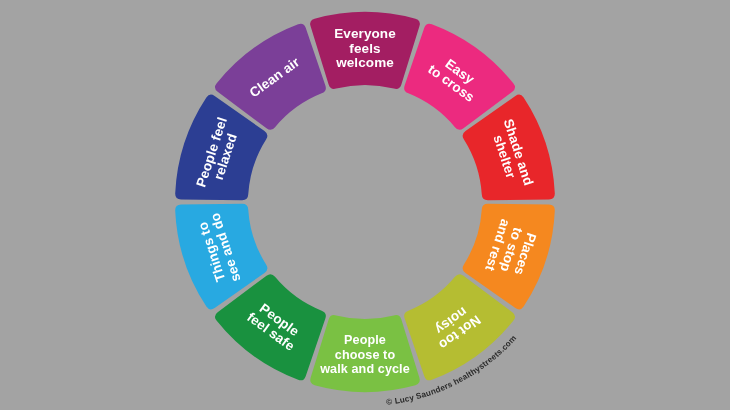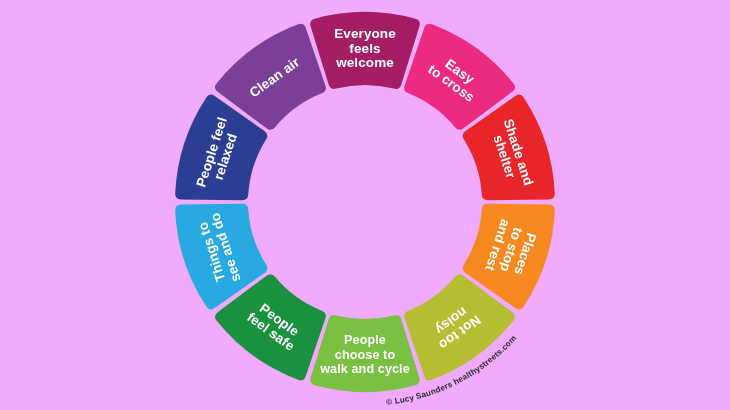--- a/index.html
+++ b/index.html
@@ -11,21 +11,21 @@
   body {
     width: 730px;
     height: 410px;
     overflow: hidden;
     font-family: "Liberation Sans", sans-serif;
   }
   #wheel-stage {
     position: relative;
     width: 730px;
     height: 410px;
-    background: #f0abfc;
+    background: #a3a3a3;
   }
   #wheel-svg {
     position: absolute;
     left: 0;
     top: 0;
     width: 730px;
     height: 410px;
     display: block;
   }
   .segment-path {

